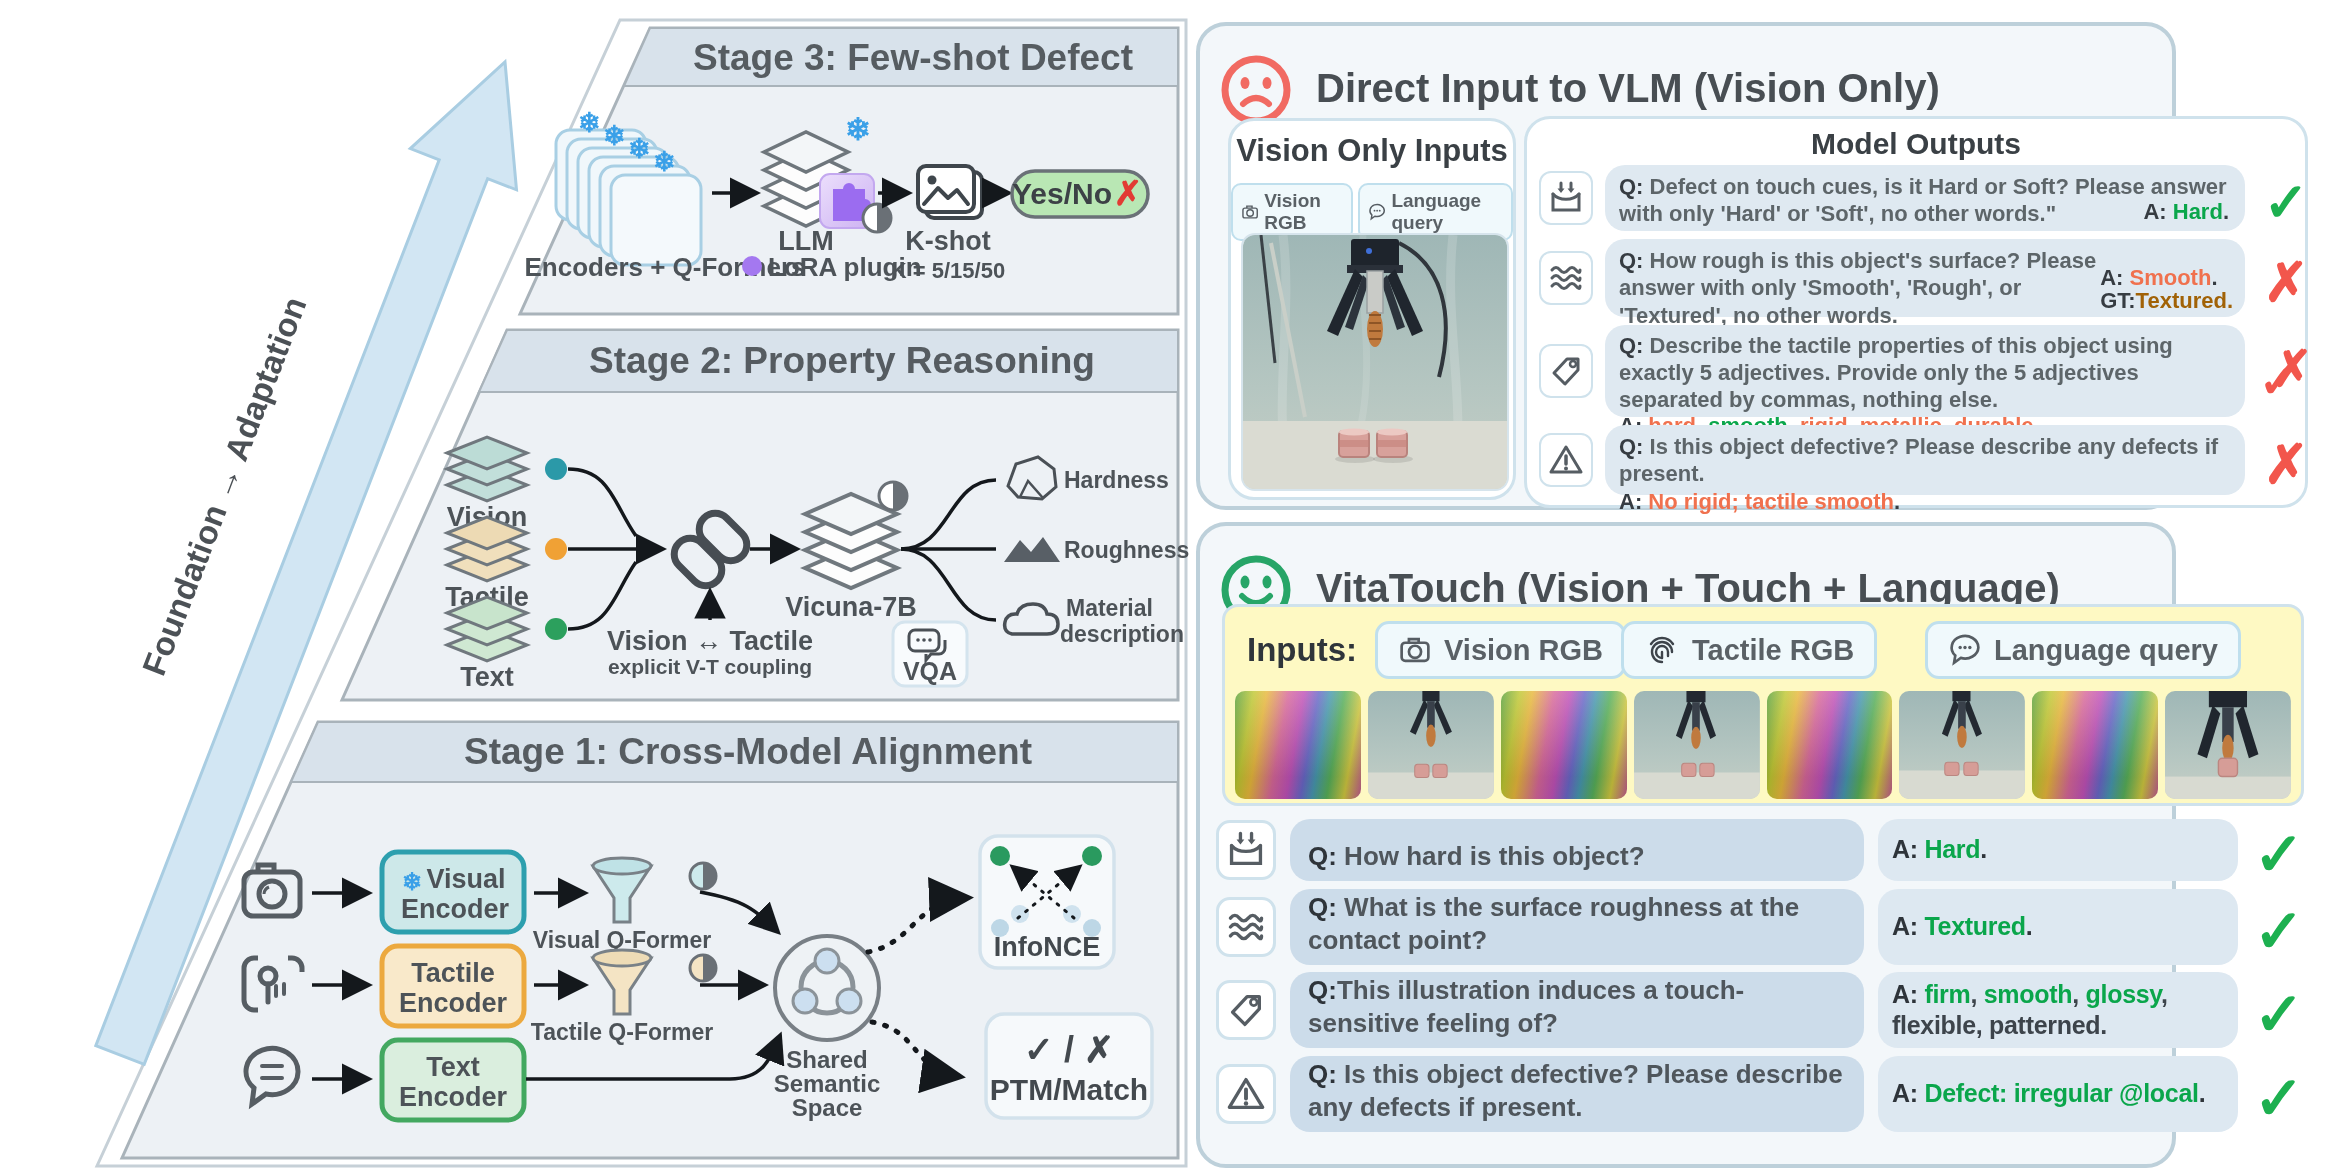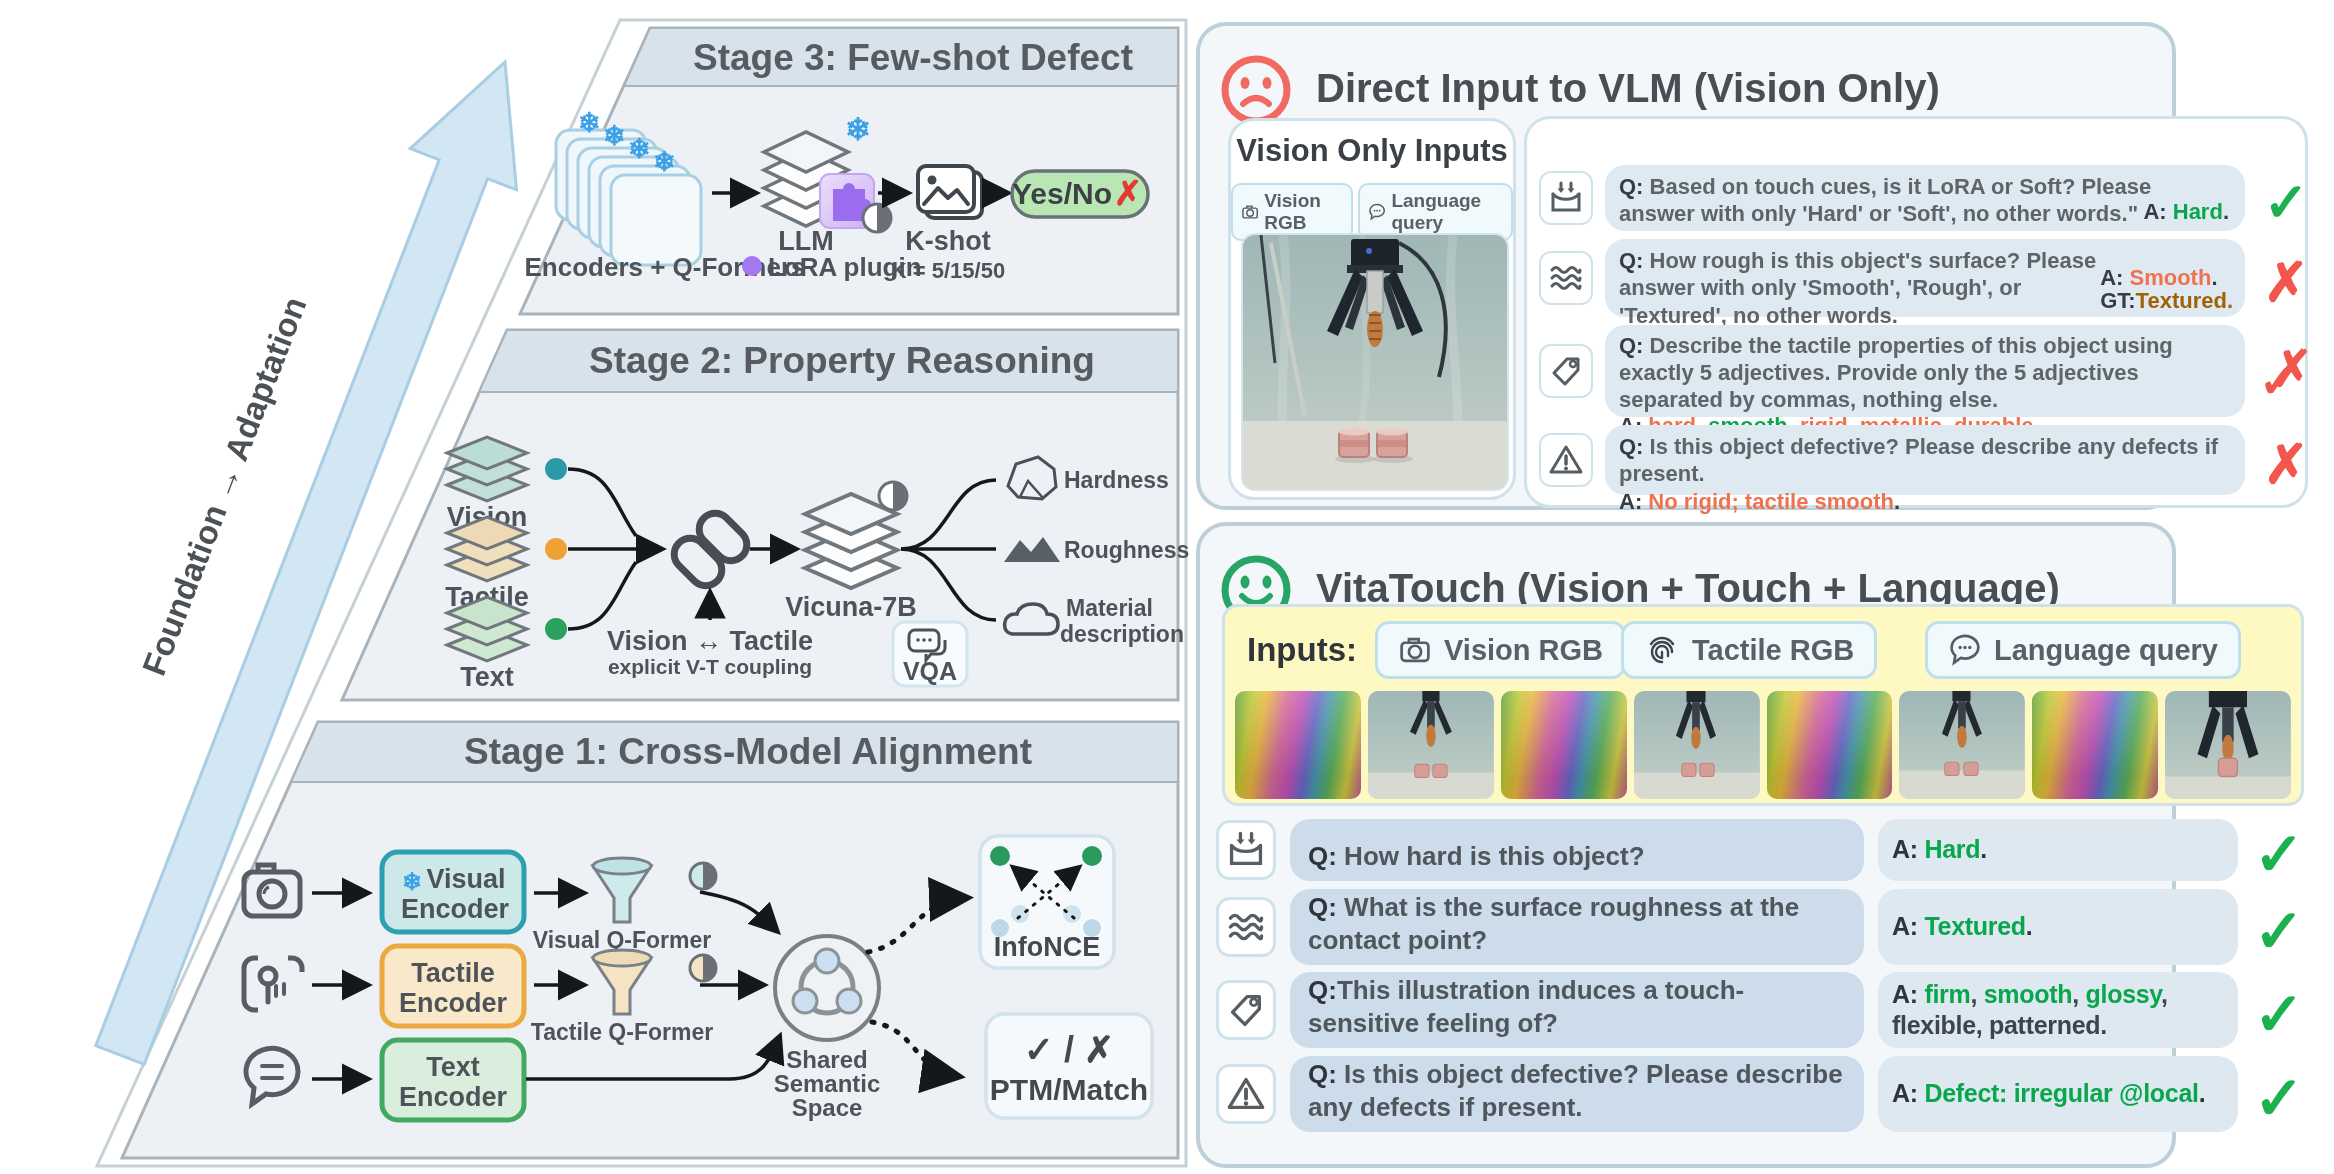--- a/index.html
+++ b/index.html
@@ -409,34 +409,35 @@
         </g>
         <rect x="96" y="205" width="30" height="7" fill="#c4827a" opacity="0.6"></rect>
         <rect x="134" y="205" width="30" height="7" fill="#c4827a" opacity="0.6"></rect>
         <ellipse cx="111" cy="197" rx="15" ry="3.5" fill="#ecc9c3"></ellipse>
         <ellipse cx="149" cy="197" rx="15" ry="3.5" fill="#ecc9c3"></ellipse>
       </svg>
     </div>
   </div>
 
   <div class="sub mout">
+    <div class="subtitle">Model Outputs</div>
 
     <div class="orow" style="top:46px;height:66px;">
       <div class="icard" style="top:6px;">
         <svg width="36" height="36" viewBox="0 0 36 36">
           <g stroke="#565d63" stroke-width="3" fill="none" stroke-linecap="round">
             <path d="M13,3 v6 M23,3 v6"></path>
                 <path d="M5,14 v16 h26 v-16"></path>
                 <path d="M5,14 C11,21 25,21 31,14"></path>
           </g>
           <path d="M13,13 l-3.5,-4.5 h7 z M23,13 l-3.5,-4.5 h7 z" fill="#565d63"></path>
         </svg>
       </div>
       <div class="obubble">
-        <div><span style="color: rgb(54, 60, 66);">Q: </span><span>Based on touch cues, is it LoRA or Soft? Please answer with only 'Hard' or 'Soft', no other words."</span></div>
+        <div><span style="color: rgb(54, 60, 66);">Q: </span><span>Defect on touch cues, is it Hard or Soft? Please answer with only 'Hard' or 'Soft', no other words."</span></div>
         <div class="aline"><span style="color: rgb(54, 60, 66);">A: </span><span style="color: rgb(10, 166, 75);">Hard</span><span style="color: rgb(54, 60, 66);">.</span></div>
       </div>
       <div class="verdict check" style="top:6px;">✓</div>
     </div>
 
     <div class="orow" style="top:120px;height:78px;">
       <div class="icard" style="top:12px;">
         <svg width="36" height="36" viewBox="0 0 36 36">
           <g stroke="#565d63" stroke-width="3" fill="none" stroke-linecap="round">
             <path d="M4,10 q4,-5 8,0 t8,0 t8,0 t4,0"></path>

